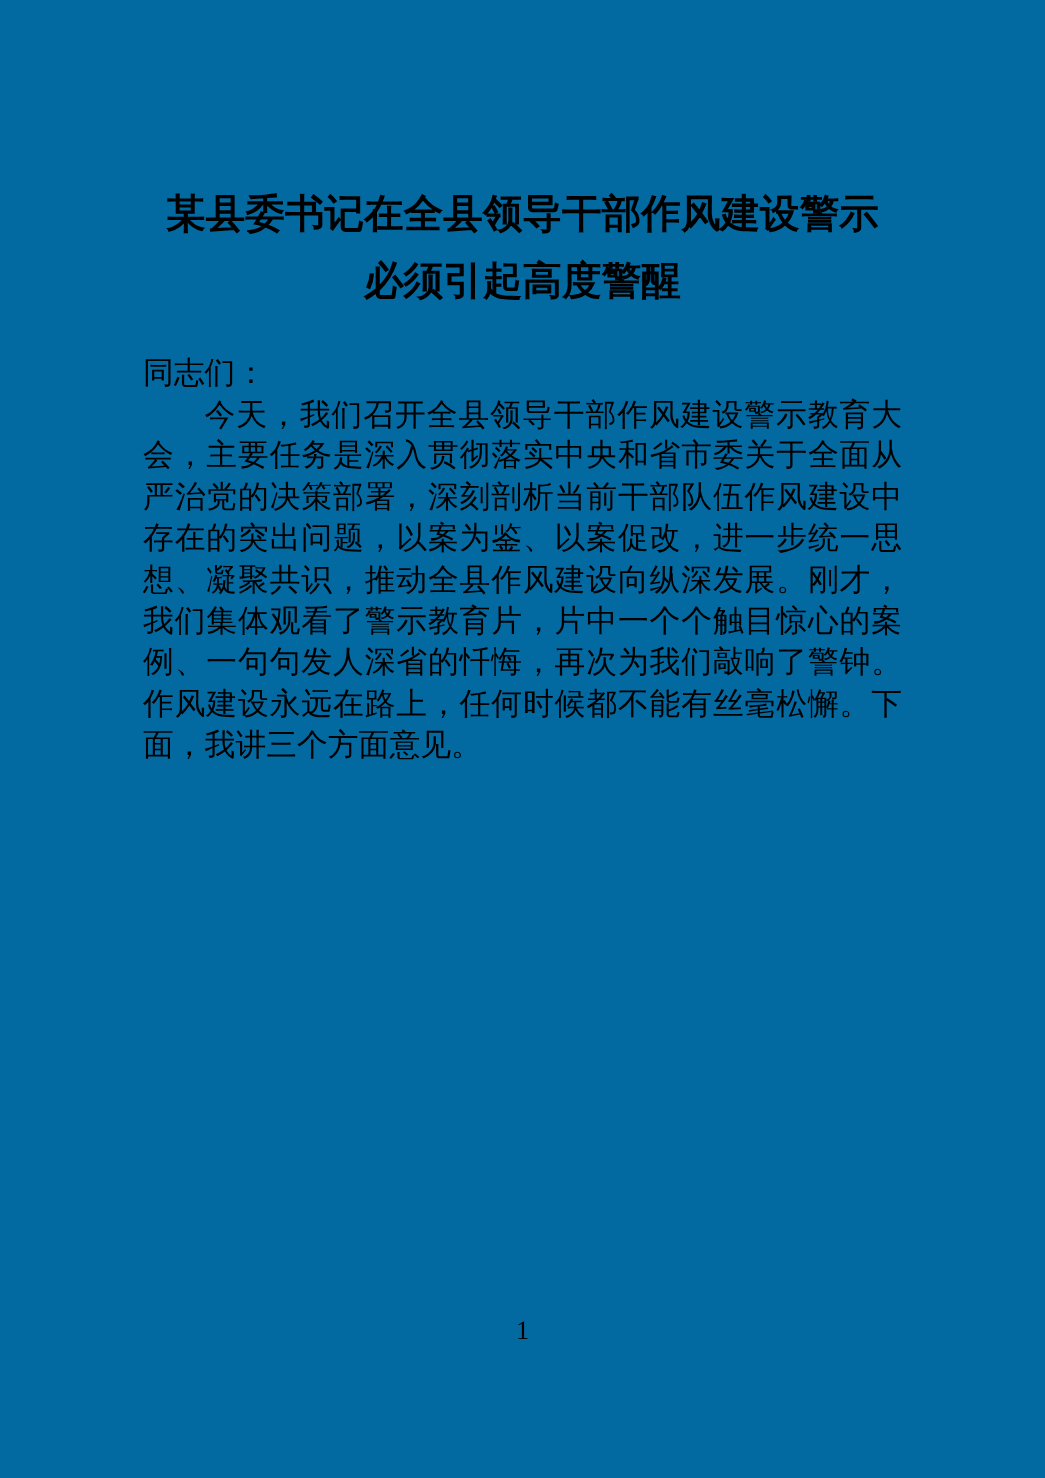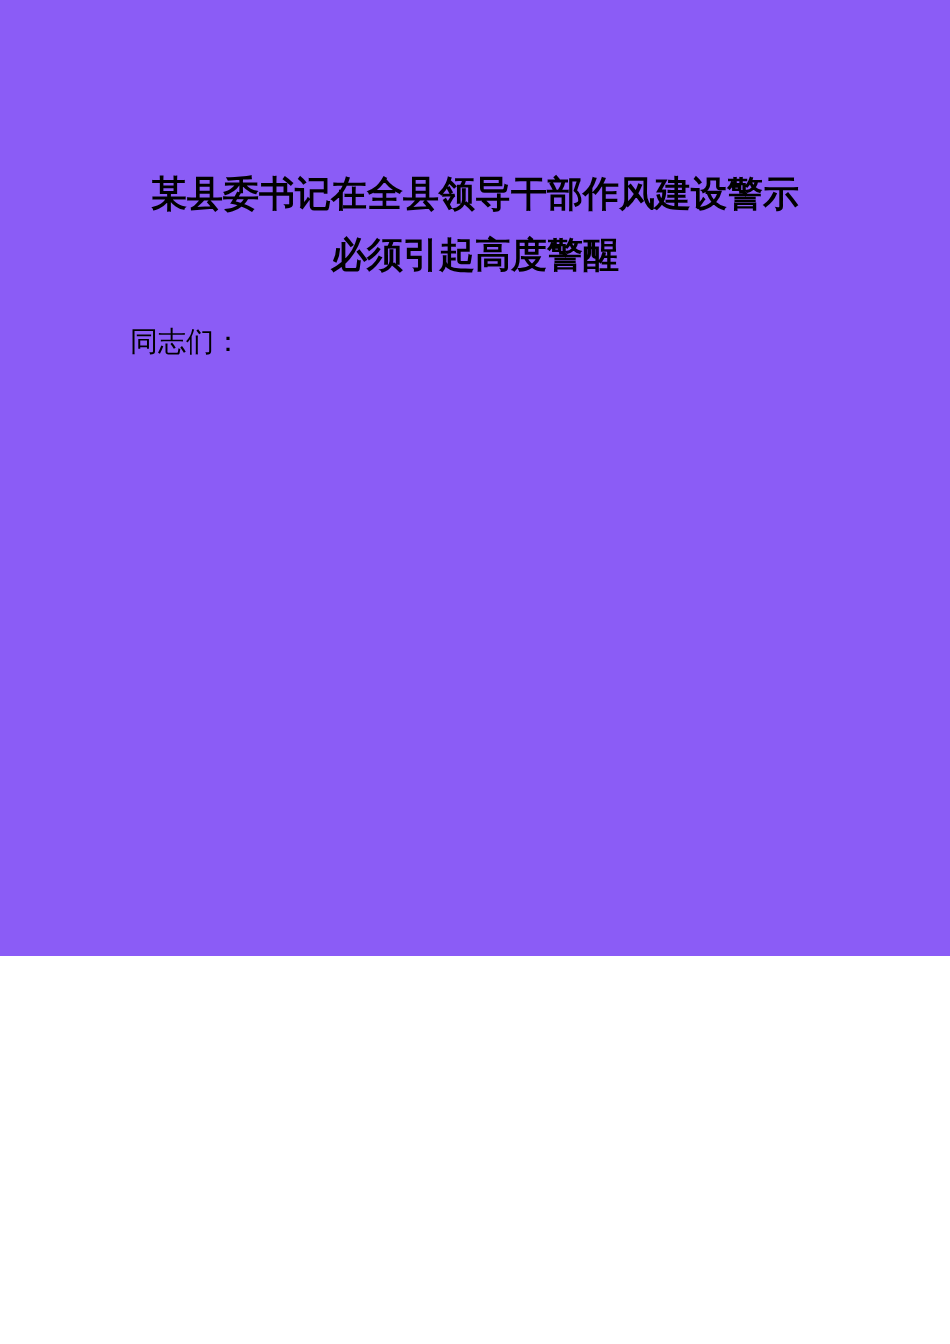--- a/index.html
+++ b/index.html
@@ -7,22 +7,22 @@
     padding: 0;
     background: #ffffff;
   }
   body {
     font-family: "Liberation Sans", "DejaVu Sans", sans-serif;
     color: #000000;
   }
   .page {
     position: relative;
     width: 950px;
-    height: 956px;
-    background: #8b5cf6;
+    height: 1344px;
+    background: #0369a1;
     box-sizing: border-box;
     overflow: hidden;
   }
   .doc-body {
     position: absolute;
     left: 132px;
     top: 0;
     width: 690px;
   }
   .doc-title {
@@ -40,20 +40,21 @@
   p.para {
     margin: 0;
     padding: 0;
     font-size: 28px;
     line-height: 37.6px;
     text-align: justify;
     text-justify: inter-ideograph;
     letter-spacing: 0px;
     color: #000000;
     font-weight: 400;
+    font-family: Liberation Mono, monospace;
   }
   p.para.indent {
     text-indent: 56px;
   }
   p.para.heading {
     font-weight: 700;
     text-indent: 56px;
   }
   .page-number {
     position: absolute;
@@ -76,20 +77,21 @@
 
   <div class="doc-body" style="position:static; margin:0 auto; width:690px;">
 
     <h1 class="doc-title">某县委书记在全县领导干部作风建设警示</h1>
     <h1 class="doc-title">必须引起高度警醒</h1>
 
     <div class="title-spacer-bottom"></div>
 
     <p class="para">同志们：</p>
 
+    <p class="para indent">今天，我们召开全县领导干部作风建设警示教育大会，主要任务是深入贯彻落实中央和省市委关于全面从严治党的决策部署，深刻剖析当前干部队伍作风建设中存在的突出问题，以案为鉴、以案促改，进一步统一思想、凝聚共识，推动全县作风建设向纵深发展。刚才，我们集体观看了警示教育片，片中一个个触目惊心的案例、一句句发人深省的忏悔，再次为我们敲响了警钟。作风建设永远在路上，任何时候都不能有丝毫松懈。下面，我讲三个方面意见。</p>
 
 
 
 
   </div>
 
   <div class="page-number">1</div>
 
 </div>
 

